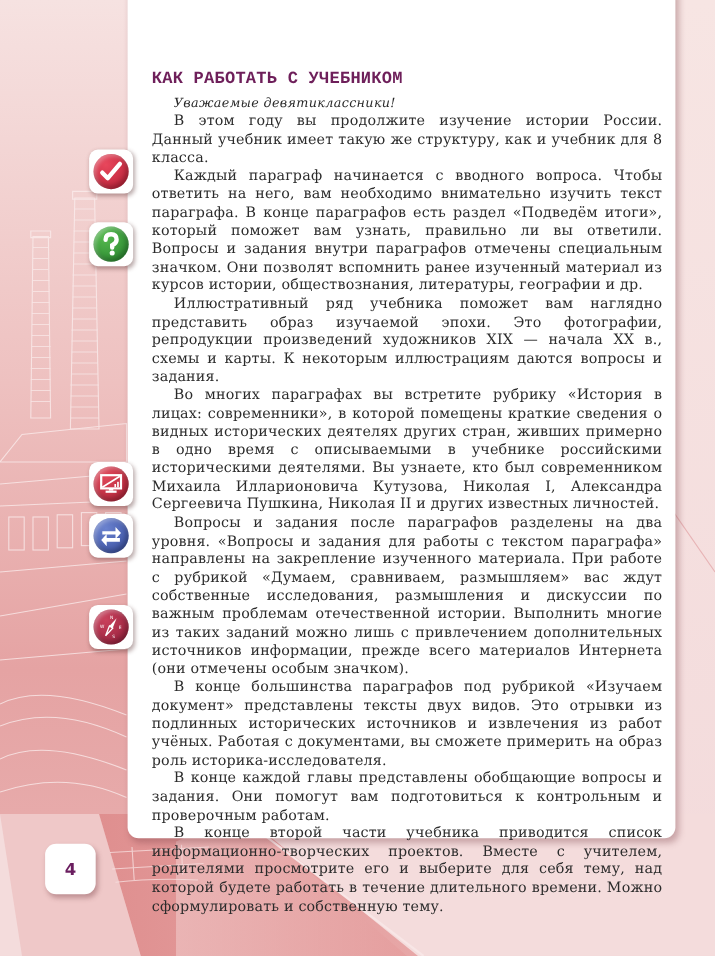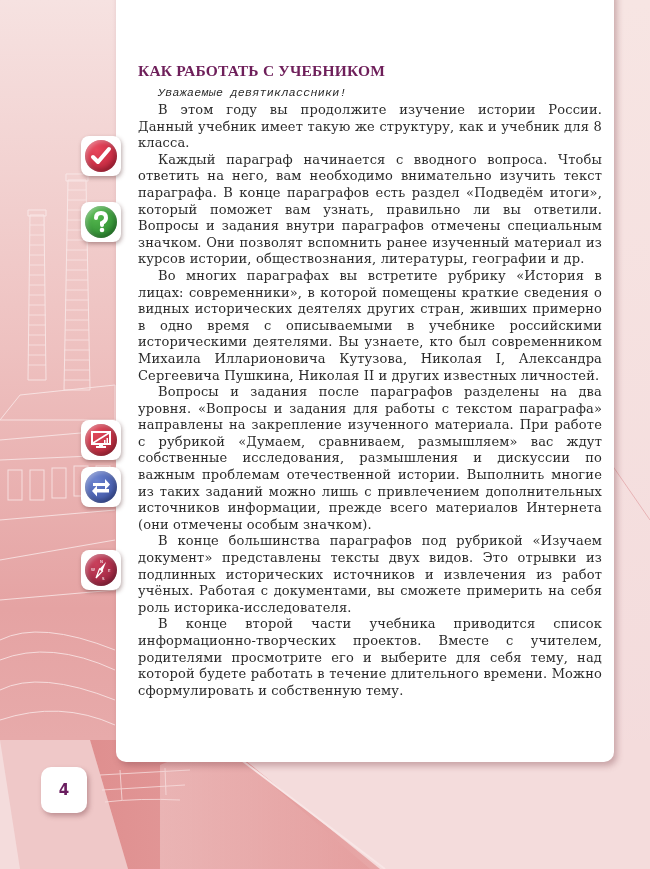--- a/index.html
+++ b/index.html
@@ -26,36 +26,35 @@
     position: absolute; left: 0; top: 0; width: 650px; height: 129px;
   }
   .panel {
     position: absolute; left: 116px; top: -10px; width: 498px; height: 772px;
     background: #ffffff;
     border-radius: 0 0 10px 10px;
     box-shadow: 3px 4px 6px rgba(120,60,70,0.35);
     padding: 72px 12px 0 22px;
   }
   .title {
-    font-family: Liberation Serif, serif;
+    font-family: Liberation Mono, monospace;
     font-weight: bold;
     color: #6e1f5a;
     font-size: 15.5px;
     letter-spacing: 0.2px;
     margin-bottom: 6px;
     white-space: nowrap;
   }
   .greeting {
     font-style: italic;
     font-size: 11.6px;
     color: #2a2a2a;
     padding-left: 20px;
     margin-bottom: 3px;
     letter-spacing: 0.3px;
-    font-family: Liberation Mono, monospace;
   }
   .para {
     font-size: 13px;
     line-height: 16.6px;
     color: #2b2b2b;
     text-align: justify;
     text-indent: 20px;
     letter-spacing: 0.15px;
     hyphens: manual;
   }
@@ -187,23 +186,25 @@
       <path d="M105 62 Q140 58 180 60"></path>
     </g>
   </svg>
 </div>
 
 <div class="panel">
   <h1 class="title">КАК РАБОТАТЬ С УЧЕБНИКОМ</h1>
   <p class="greeting">Уважаемые девятиклассники!</p>
   <p class="para">В этом году вы продолжите изучение истории России. Данный учебник имеет такую же структуру, как и учебник для 8 класса.</p>
   <p class="para">Каждый параграф начинается с вводного вопроса. Чтобы ответить на него, вам необходимо внимательно изучить текст параграфа. В конце параграфов есть раздел «Подведём итоги», который поможет вам узнать, правильно ли вы ответили. Вопросы и задания внутри параграфов отмечены специальным значком. Они позволят вспомнить ранее изученный материал из курсов истории, обществознания, литературы, географии и др.</p>
+  <p class="para">Иллюстративный ряд учебника поможет вам наглядно представить образ изучаемой эпохи. Это фотографии, репродукции произведений художников XIX — начала XX в., схемы и карты. К некоторым иллюстрациям даются вопросы и задания.</p>
   <p class="para">Во многих параграфах вы встретите рубрику «История в лицах: современники», в которой помещены краткие сведения о видных исторических деятелях других стран, живших примерно в одно время с описываемыми в учебнике российскими историческими деятелями. Вы узнаете, кто был современником Михаила Илларионовича Кутузова, Николая I, Александра Сергеевича Пушкина, Николая II и других известных личностей.</p>
   <p class="para">Вопросы и задания после параграфов разделены на два уровня. «Вопросы и задания для работы с текстом параграфа» направлены на закрепление изученного материала. При работе с рубрикой «Думаем, сравниваем, размышляем» вас ждут собственные исследования, размышления и дискуссии по важным проблемам отечественной истории. Выполнить многие из таких заданий можно лишь с привлечением дополнительных источников информации, прежде всего материалов Интернета (они отмечены особым значком).</p>
-  <p class="para">В конце большинства параграфов под рубрикой «Изучаем документ» представлены тексты двух видов. Это отрывки из подлинных исторических источников и извлечения из работ учёных. Работая с документами, вы сможете примерить на себя роль историка-исследователя.</p>
+  <p class="para">В конце большинства параграфов под рубрикой «Изучаем документ» представлены тексты двух видов. Это отрывки из подлинных исторических источников и извлечения из работ учёных. Работая с документами, вы сможете примерить на образ роль историка-исследователя.</p>
+  <p class="para">В конце каждой главы представлены обобщающие вопросы и задания. Они помогут вам подготовиться к контрольным и проверочным работам.</p>
   <p class="para">В конце второй части учебника приводится список информационно-творческих проектов. Вместе с учителем, родителями просмотрите его и выберите для себя тему, над которой будете работать в течение длительного времени. Можно сформулировать и собственную тему.</p>
 
 </div>
 
 <div class="icon-tile" style="top:136px;">
   <div class="disc" style="background: radial-gradient(circle at 35% 30%, #e8475c, #b41c33);">
     <svg width="22" height="22" viewBox="0 0 22 22">
         <path d="M3 12 L8 17 L19 4" stroke="#fff" stroke-width="4" fill="none" stroke-linecap="round" stroke-linejoin="round"></path>
       </svg>
   </div>

